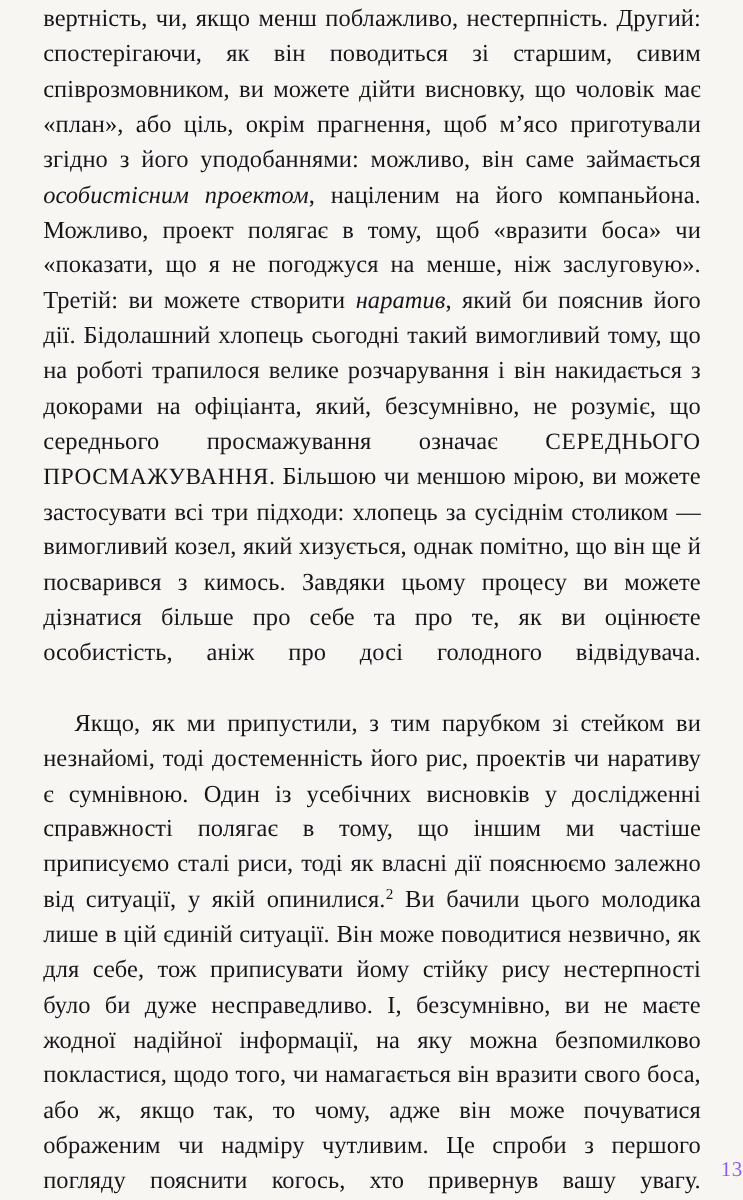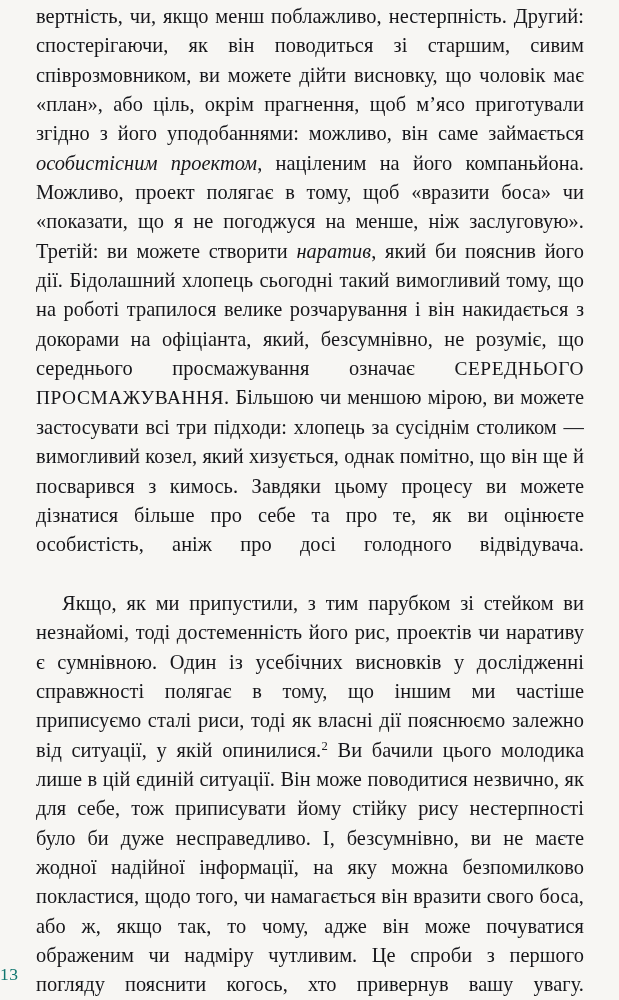--- a/index.html
+++ b/index.html
@@ -77,24 +77,24 @@
     line-height: 0;
     letter-spacing: 0;
     margin-left: 0.3px;
   }
 
   .folio {
     position: absolute;
     left: 0;
     top: 963px;
     width: 619px;
-    text-align: left;
+    text-align: right;
     font-size: 17.5px;
     line-height: 22px;
-    color: #0f766e;
+    color: #8b5cf6;
     letter-spacing: 0.4px;
   }
 </style>
 </head>
 <body>
 
 <div class="page">
 
   <div class="textblock">
     <p class="para"><span>вертність, чи, якщо менш поблажливо, нестерпність. Другий: спостерігаючи, як він поводиться зі старшим, сивим співрозмовником, ви можете дійти висновку, що чоловік має «план», або ціль, окрім прагнення, щоб м’ясо приготували згідно з його уподобаннями: можливо, він саме займається </span><em class="it">особистісним проектом</em><span>, націленим на його компаньйона. Можливо, проект полягає в тому, щоб «вразити боса» чи «показати, що я не погоджуся на менше, ніж заслуговую». Третій: ви можете створити </span><em class="it">наратив</em><span>, який би пояснив його дії. Бідолашний хлопець сьогодні такий вимогливий тому, що на роботі трапилося велике розчарування і він накидається з докорами на офіціанта, який, безсумнівно, не розуміє, що середнього просмажування означає </span><span class="caps">СЕРЕДНЬОГО ПРОСМАЖУВАННЯ</span><span>. Більшою чи меншою мірою, ви можете застосувати всі три підходи: хлопець за сусіднім столиком — вимогливий козел, який хизується, однак помітно, що він ще й посварився з кимось. Завдяки цьому процесу ви можете дізнатися більше про себе та про те, як ви оцінюєте особистість, аніж про досі голодного відвідувача.</span></p>

